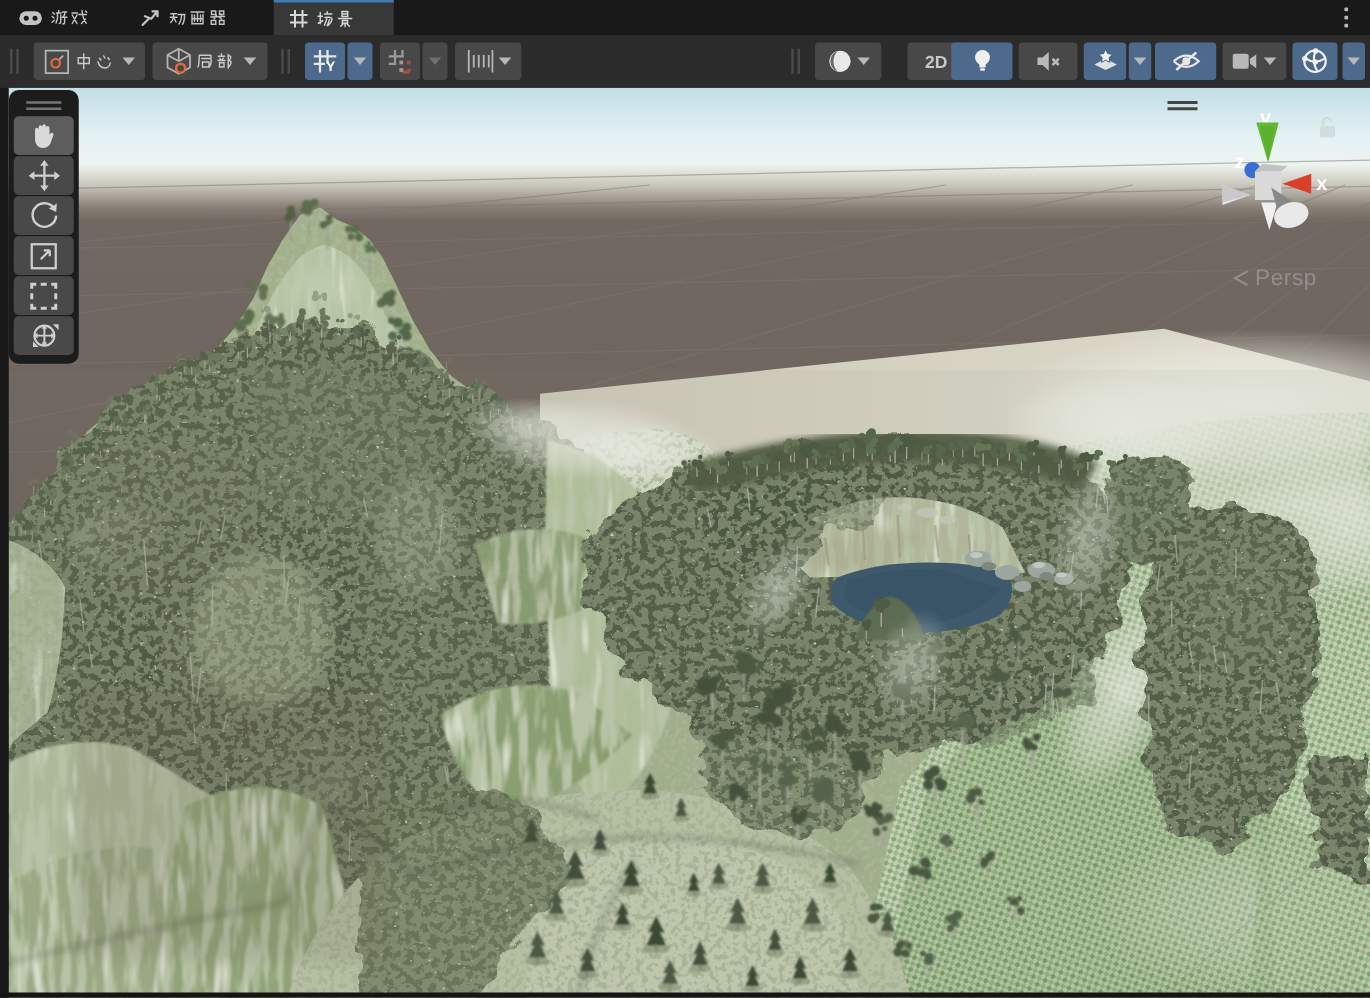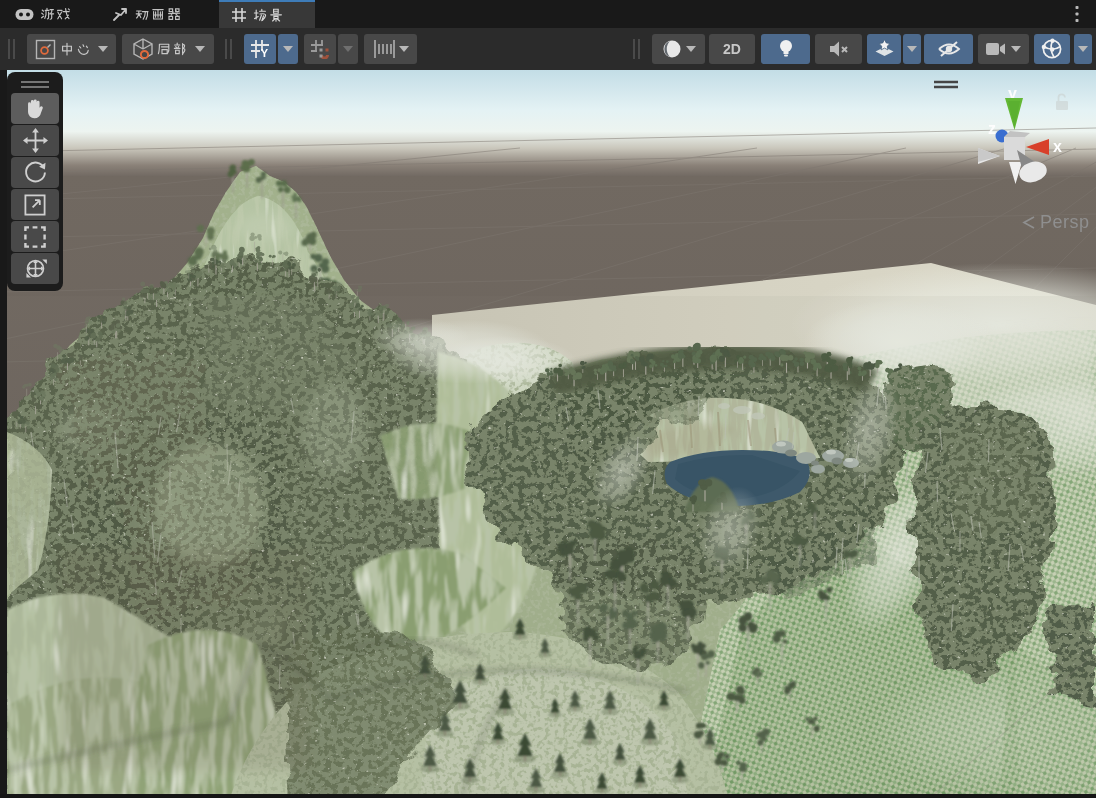--- a/index.html
+++ b/index.html
@@ -20,21 +20,21 @@
 #palette{position:absolute;left:7px;top:72px;width:56px;height:219px;background:#1c1c1c;border-radius:8px;padding:4px 4px}
 #palette .ph{height:16px;display:flex;flex-direction:column;align-items:center;justify-content:center;gap:3px}
 #palette .ph div{width:28px;height:2px;background:#757575}
 .pbtn{width:48px;height:31px;margin:1px 0;background:#494949;border-radius:4px;display:flex;align-items:center;justify-content:center}
 .pbtn.sel{background:#5d5d5d}
 
 #lstrip{position:absolute;left:0;top:70px;width:7px;height:728px;background:#191919}
 #bstrip{position:absolute;left:0;top:794px;width:1096px;height:4px;background:#151515}
 
 #gz{position:absolute;right:0;top:70px;width:200px;height:180px}
-#persp{position:absolute;left:1020px;top:212px;color:#8f8f8f;font-size:18px;letter-spacing:0.5px;display:flex;align-items:center}
+#persp{position:absolute;left:984px;top:212px;color:#8f8f8f;font-size:18px;letter-spacing:0.5px;display:flex;align-items:center}
 </style></head>
 <body>
 <div id="stage">
   <svg width="0" height="0" style="position:absolute">
     <defs>
       <g id="zyou" fill="none" stroke-linecap="round">
         <path d="M2.2 3 L3.6 4.2 M1.8 6.2 L3.2 7.4 M1.6 10.8 L3.6 9.2"></path>
         <path d="M5.2 3.4 L9 3.4 M7 1.4 L7 3.4 M6 3.6 L6 7.8 M6 7.8 L4.8 11.4 M8.6 5 L8.6 10.4 Q8.6 11.8 7.4 11.8"></path>
         <path d="M10 2.6 L13.4 2.6 M11.8 2.6 Q12.2 5 10.8 6.2 M9.6 6.8 L13.6 6.8 M11.7 6.8 L11.7 11 Q11.7 12.2 10.2 12.2"></path>
       </g>
@@ -2008,21 +2008,21 @@
       </div>
 
     <div class="handle" style="left:633px"></div>
     <div class="btn" style="left:652px;width:53px">
       <svg width="20" height="20" viewBox="0 0 20 20" style="margin-right:4px">
           <circle cx="10" cy="10" r="8.5" fill="#e8e8e8"></circle>
           <path d="M8 2 a8.5 8.5 0 0 0 0 16 a11.5 11.5 0 0 1 0 -16" fill="#62686e"></path>
         </svg>
       <span class="dtri"></span>
       </div>
-    <div class="btn" style="left:709px;width:46px;color:#c8c8c8;font-weight:bold;font-size:14px">2D</div>
+    <div class="btn" style="left:726px;width:46px;color:#c8c8c8;font-weight:bold;font-size:14px">2D</div>
     <div class="btn blue" style="left:761px;width:49px">
       <svg width="14" height="20" viewBox="0 0 14 20">
           <circle cx="7" cy="7" r="6" fill="#f0f0f0"></circle>
           <rect x="4.5" y="11" width="5" height="4" fill="#f0f0f0"></rect>
           <rect x="5" y="15.5" width="4" height="2" rx="1" fill="#f0f0f0"></rect>
         </svg>
       </div>
     <div class="btn" style="left:815px;width:47px">
       <svg width="20" height="18" viewBox="0 0 20 18">
           <path d="M1 6 L5 6 L10 1.5 L10 16.5 L5 12 L1 12 Z" fill="#b9b9b9"></path>

